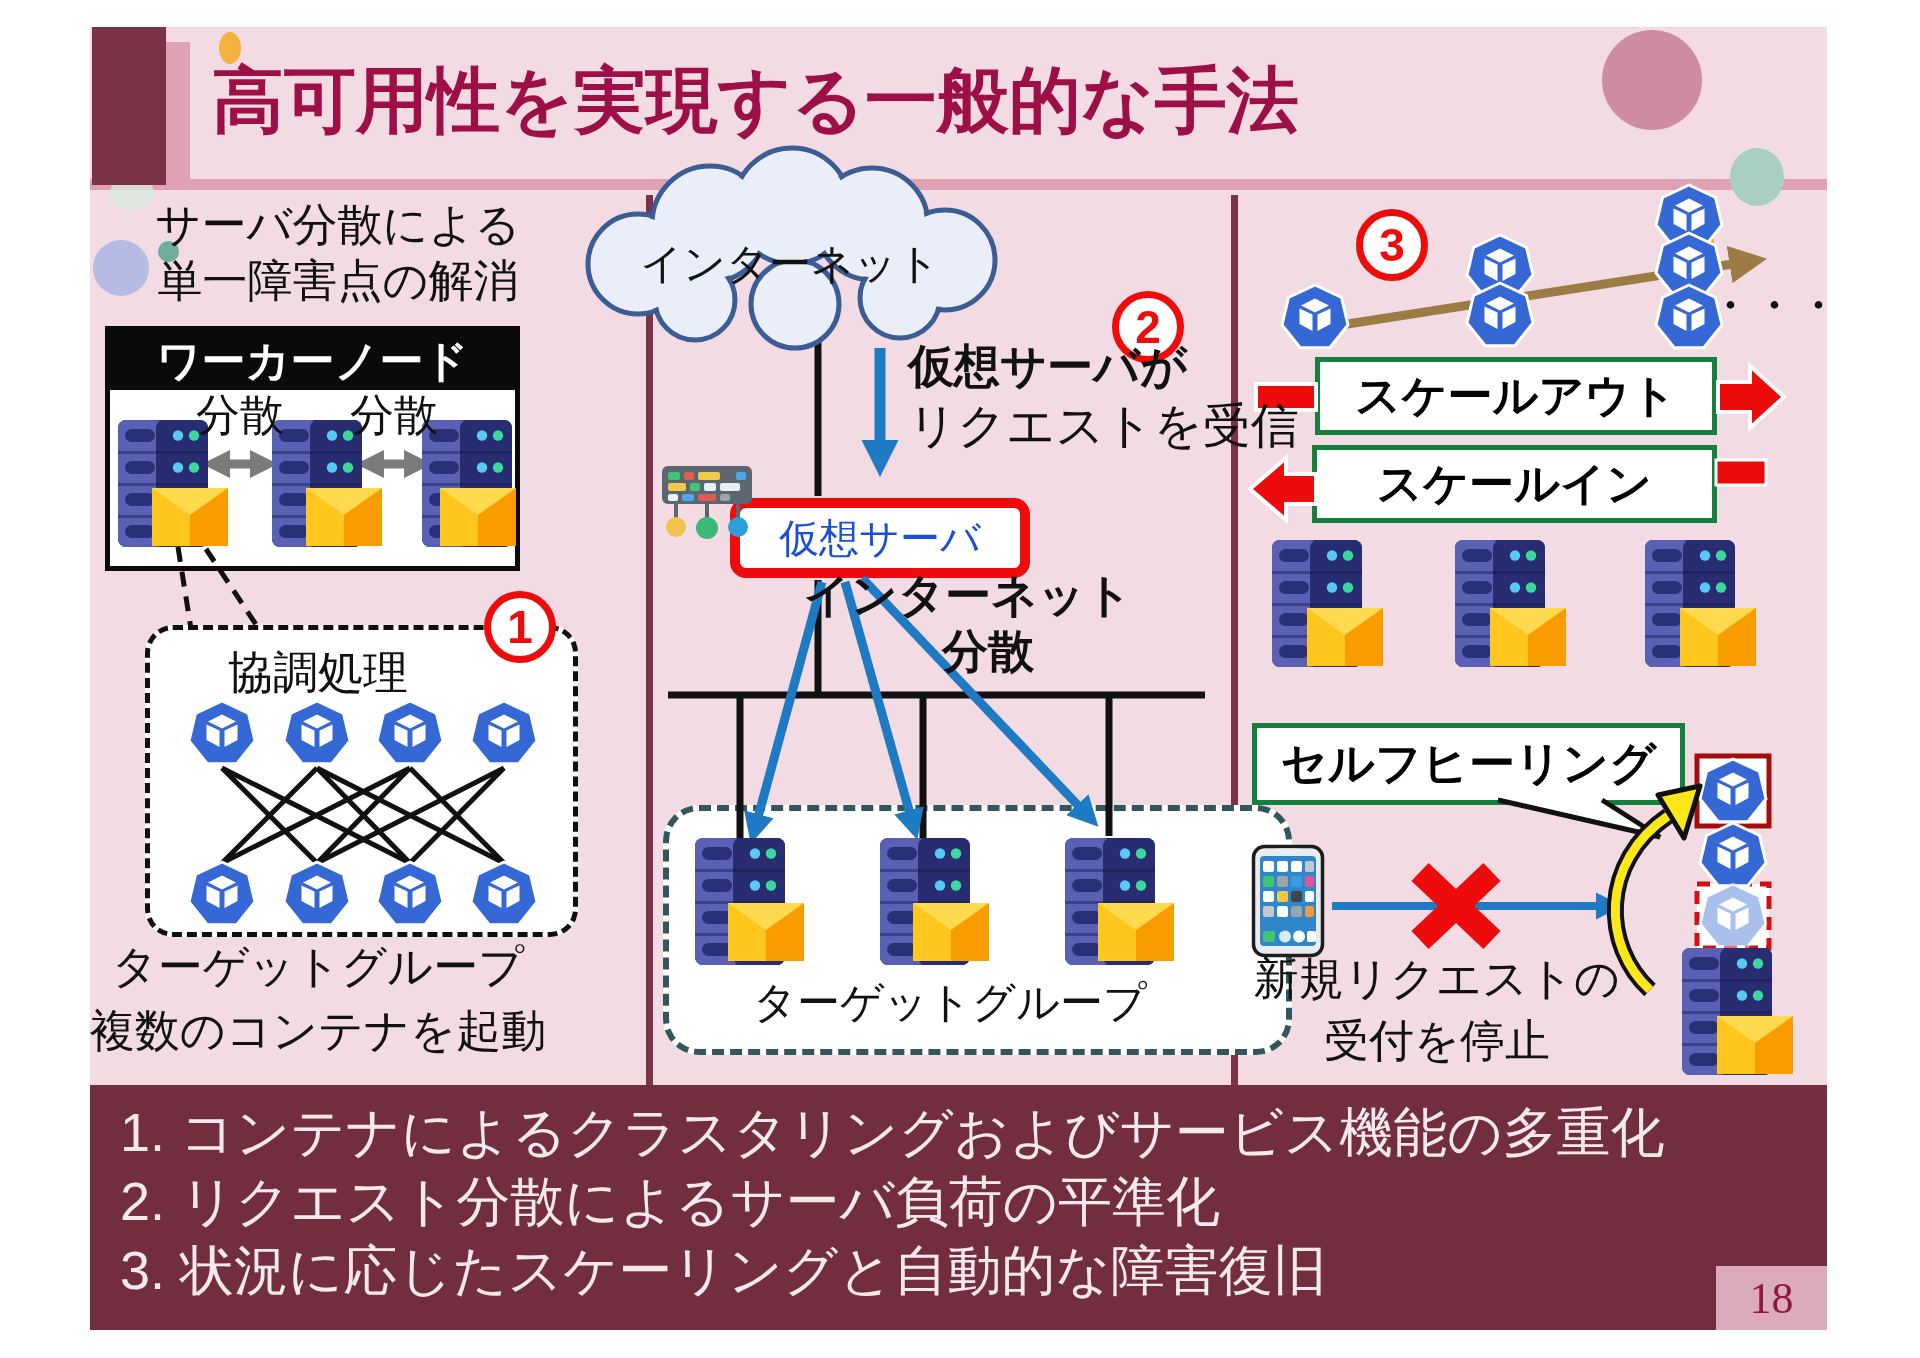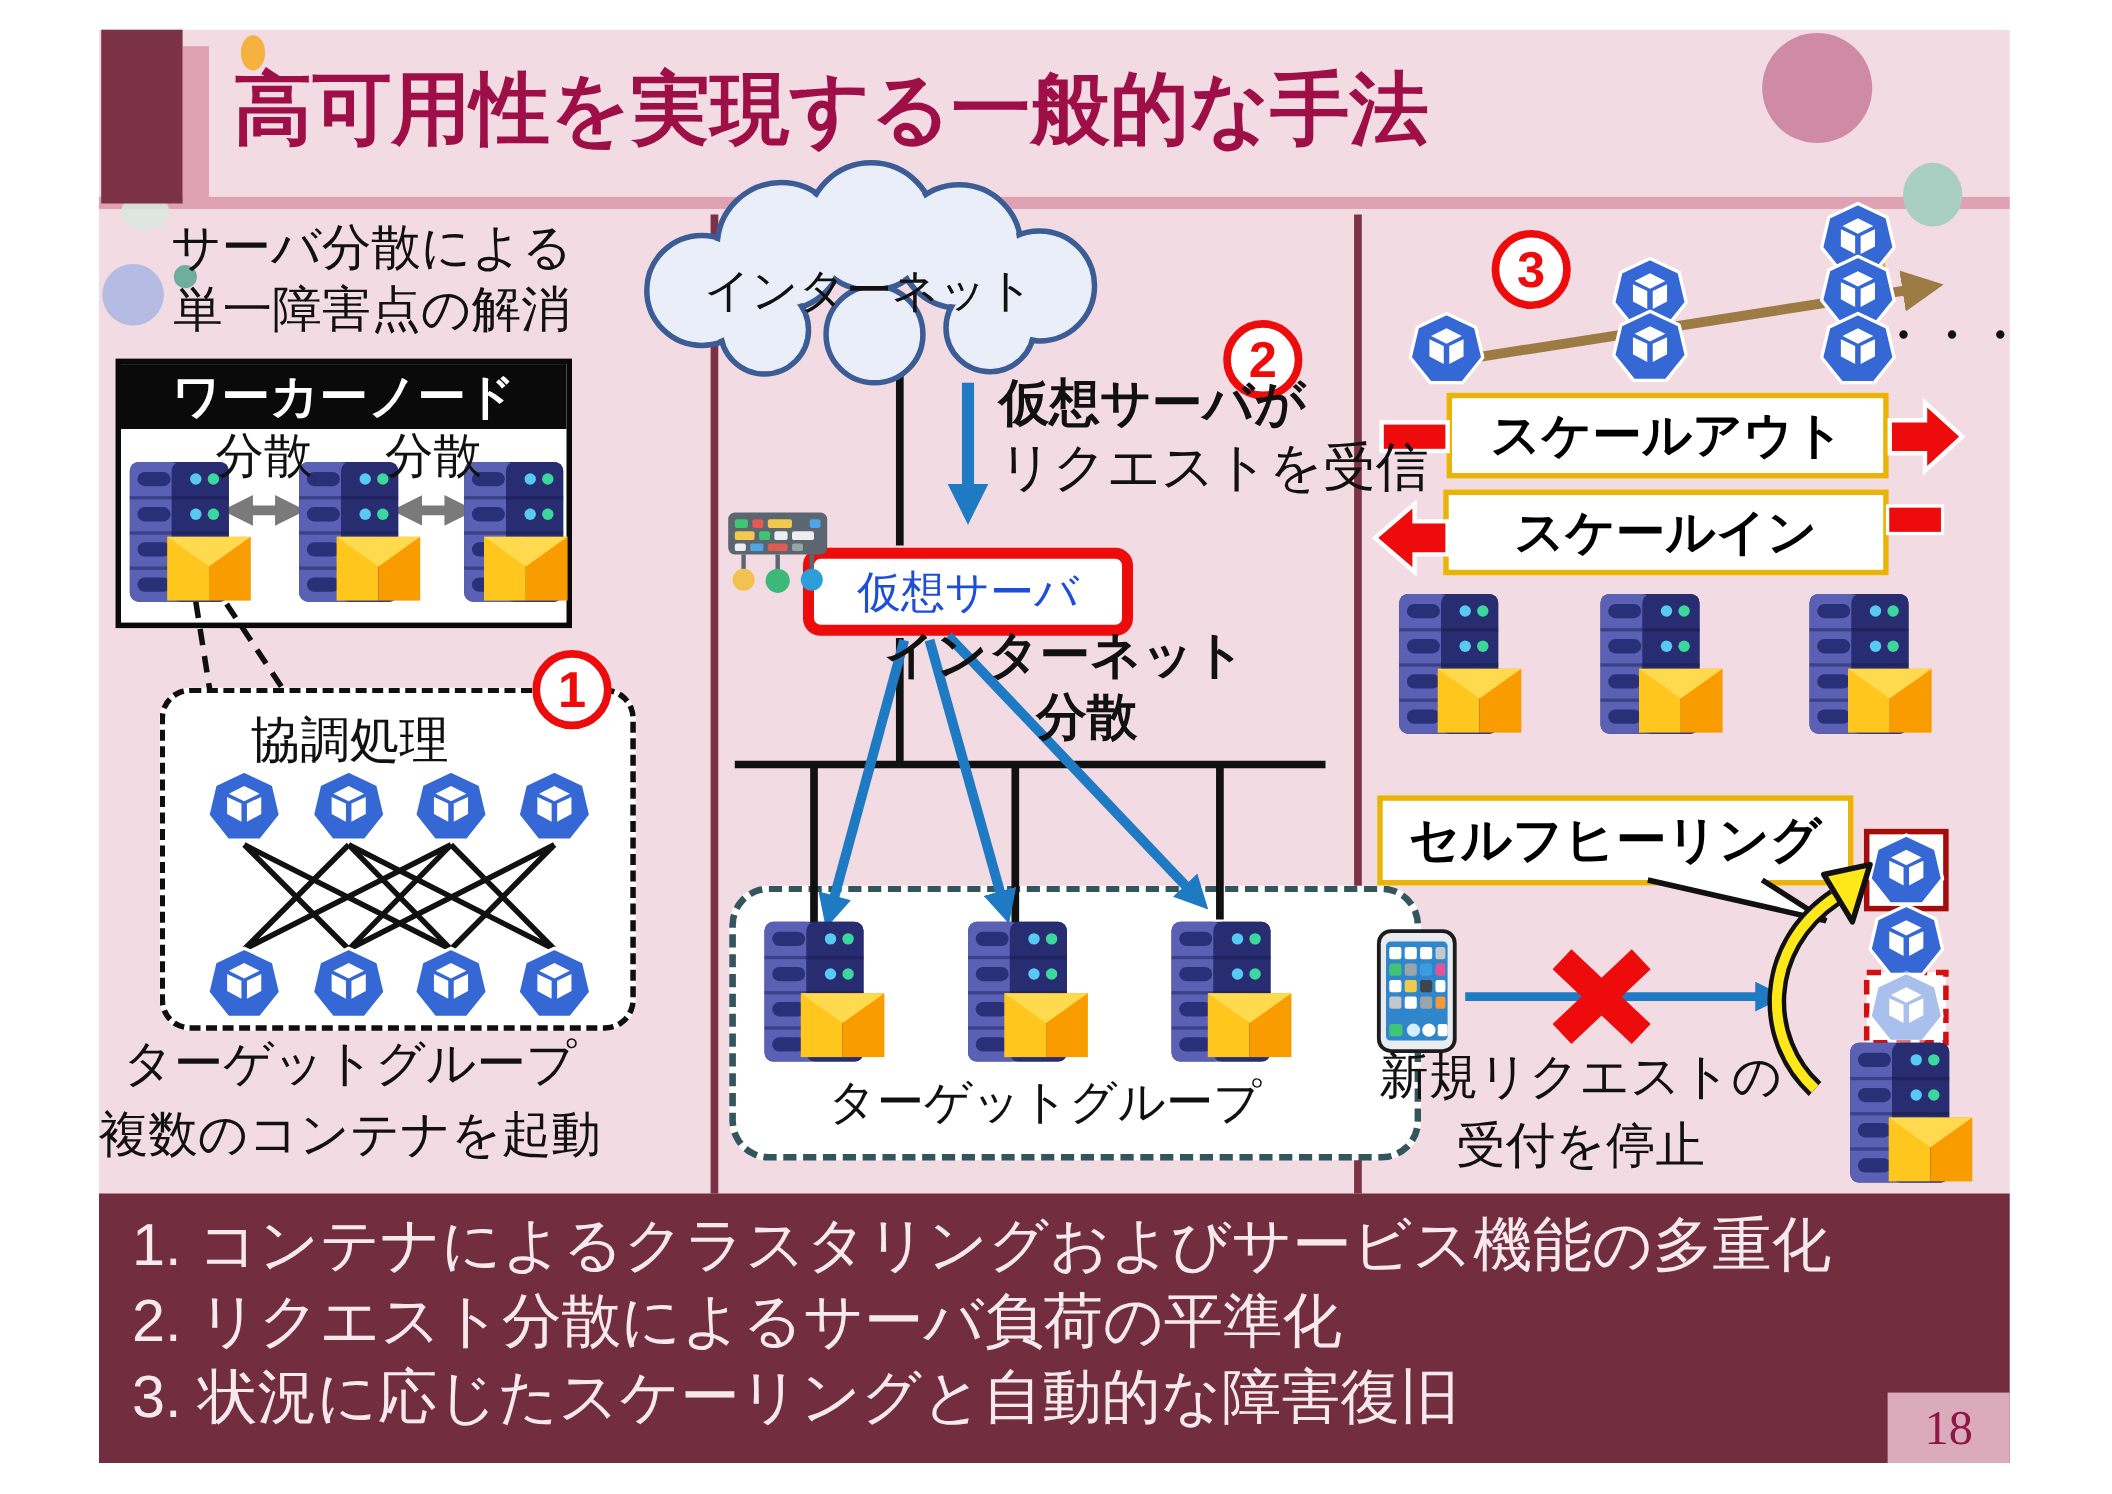--- a/index.html
+++ b/index.html
@@ -8,21 +8,21 @@
   #stage{position:relative;width:1920px;height:1358px;background:#fff;overflow:hidden;}
   .abs{position:absolute;}
   .bx{position:absolute;z-index:1;}
   .t{position:absolute;z-index:3;color:#111;white-space:nowrap;line-height:1.12;}
   .ctr{transform:translateX(-50%);}
   .deco{position:absolute;z-index:1;border-radius:50%;}
   svg#overlay{position:absolute;left:0;top:0;z-index:2;pointer-events:none;}
   .badge{position:absolute;z-index:3;width:72px;height:72px;border:7px solid #ed0b0b;
          border-radius:50%;background:#fff;color:#ed0b0b;font-size:46px;font-weight:700;
          display:flex;align-items:center;justify-content:center;}
-  .whitebox{background:#fff;border:5px solid #eab308;display:flex;align-items:center;justify-content:center;}
+  .whitebox{background:#fff;border:5px solid #15803d;display:flex;align-items:center;justify-content:center;}
   .flexc{display:flex;align-items:center;justify-content:center;}
 </style>
 </head>
 <body>
 
 <div id="stage">
 
   <div class="abs" style="left:90px;top:27px;width:1737px;height:1303px;background:#f2dbe2;z-index:0;"></div>
 
   <div class="bx" style="left:92px;top:27px;width:74px;height:158px;background:#7b3246;z-index:2;"></div>

